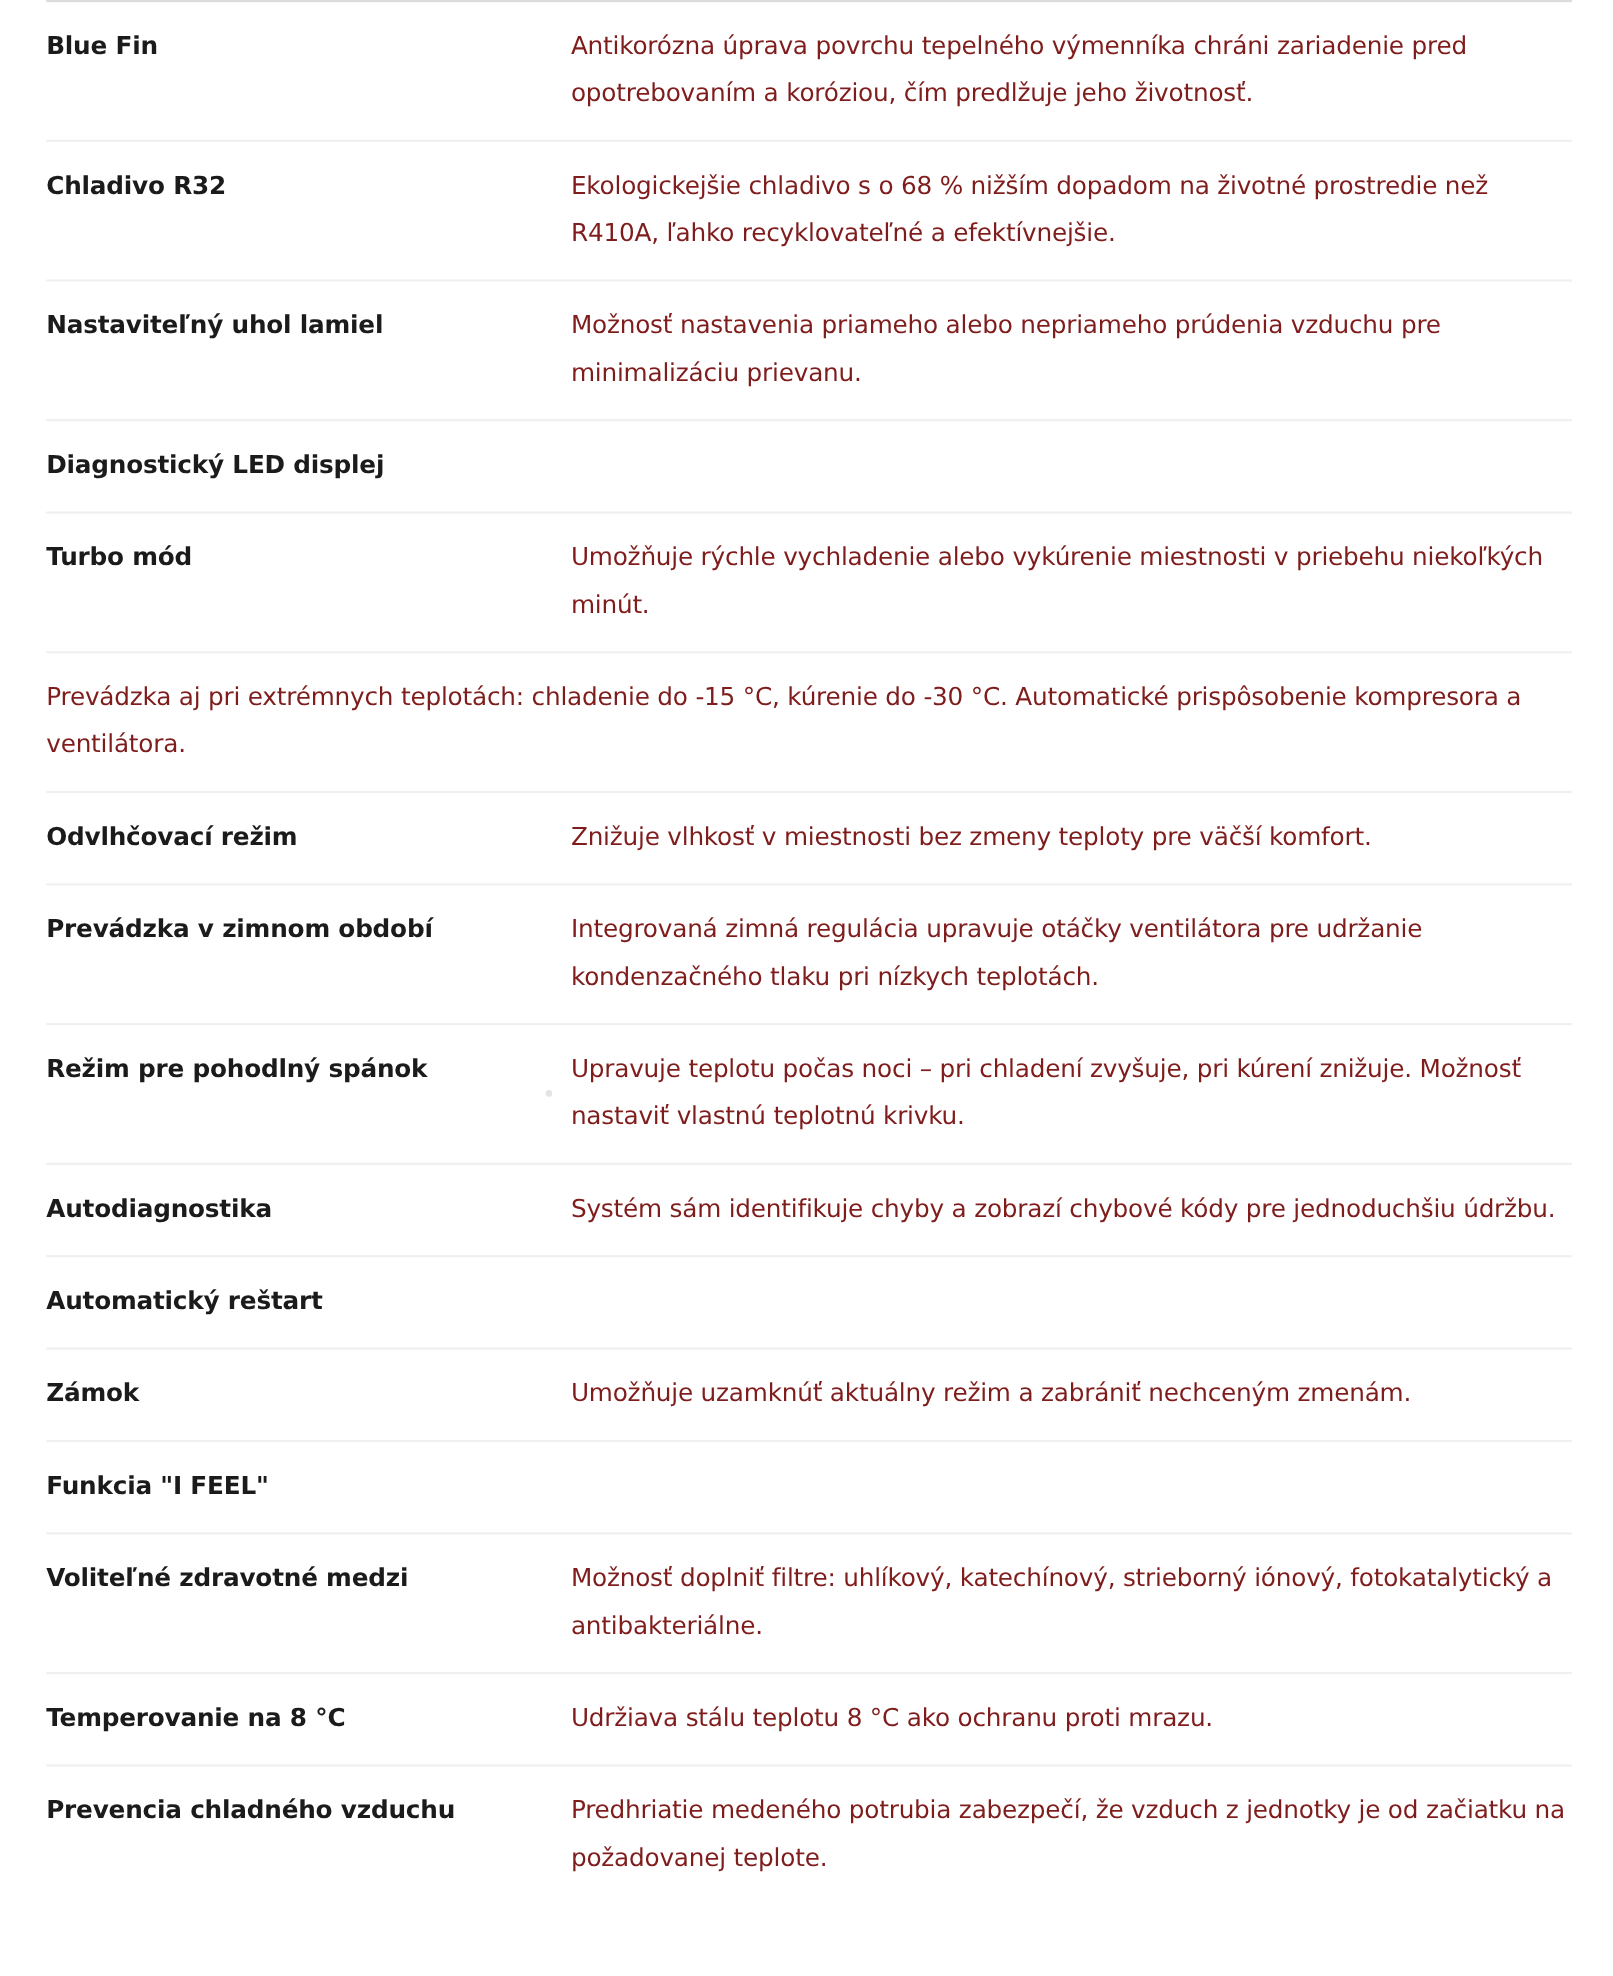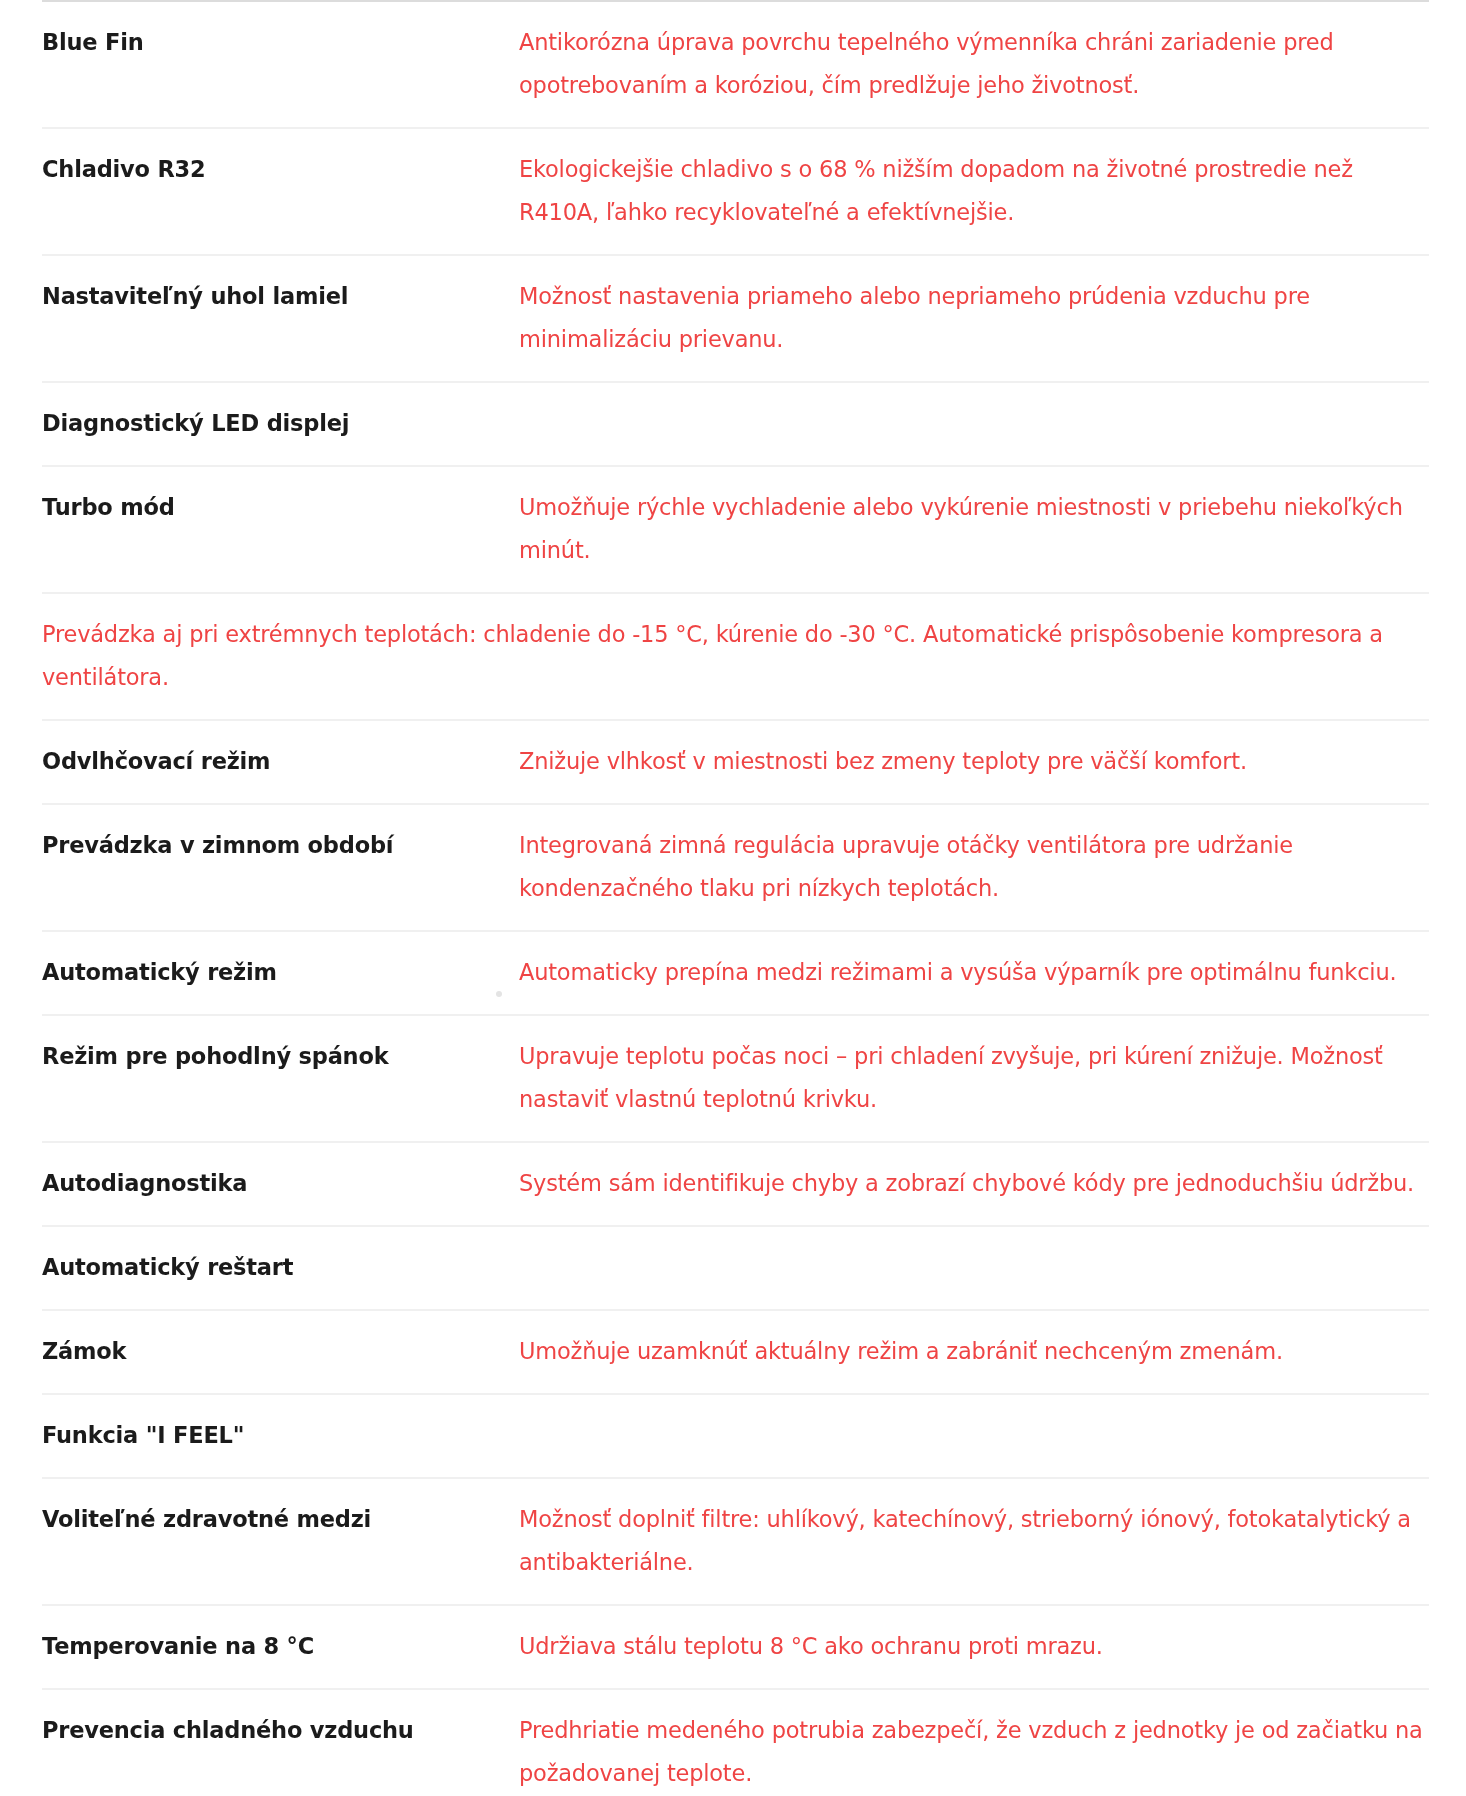--- a/index.html
+++ b/index.html
@@ -30,21 +30,21 @@
     flex: 0 0 477px;
     font-size: 22.5px;
     font-weight: bold;
     line-height: 43px;
     letter-spacing: -0.2px;
   }
   .spec-desc {
     flex: 1 1 auto;
     font-size: 22.5px;
     line-height: 43px;
-    color: #ef4444;
+    color: #7f1d1d;
     letter-spacing: -0.2px;
   }
   .dot {
     position: absolute;
     left: 496px;
     top: 991px;
     width: 6px;
     height: 6px;
     border-radius: 50%;
     background: #e4e4e4;
@@ -78,24 +78,20 @@
   </div>
   <div class="spec-row">
     <div class="spec-label">Odvlhčovací režim</div>
     <div class="spec-desc">Znižuje vlhkosť v miestnosti bez zmeny teploty pre väčší komfort.</div>
   </div>
   <div class="spec-row">
     <div class="spec-label">Prevádzka v zimnom období</div>
     <div class="spec-desc">Integrovaná zimná regulácia upravuje otáčky ventilátora pre udržanie kondenzačného tlaku pri nízkych teplotách.</div>
   </div>
   <div class="spec-row">
-    <div class="spec-label">Automatický režim</div>
-    <div class="spec-desc">Automaticky prepína medzi režimami a vysúša výparník pre optimálnu funkciu.</div>
-  </div>
-  <div class="spec-row">
     <div class="spec-label">Režim pre pohodlný spánok</div>
     <div class="spec-desc">Upravuje teplotu počas noci – pri chladení zvyšuje, pri kúrení znižuje. Možnosť nastaviť vlastnú teplotnú krivku.</div>
   </div>
   <div class="spec-row">
     <div class="spec-label">Autodiagnostika</div>
     <div class="spec-desc">Systém sám identifikuje chyby a zobrazí chybové kódy pre jednoduchšiu údržbu.</div>
   </div>
   <div class="spec-row">
     <div class="spec-label">Automatický reštart</div>
   </div>

